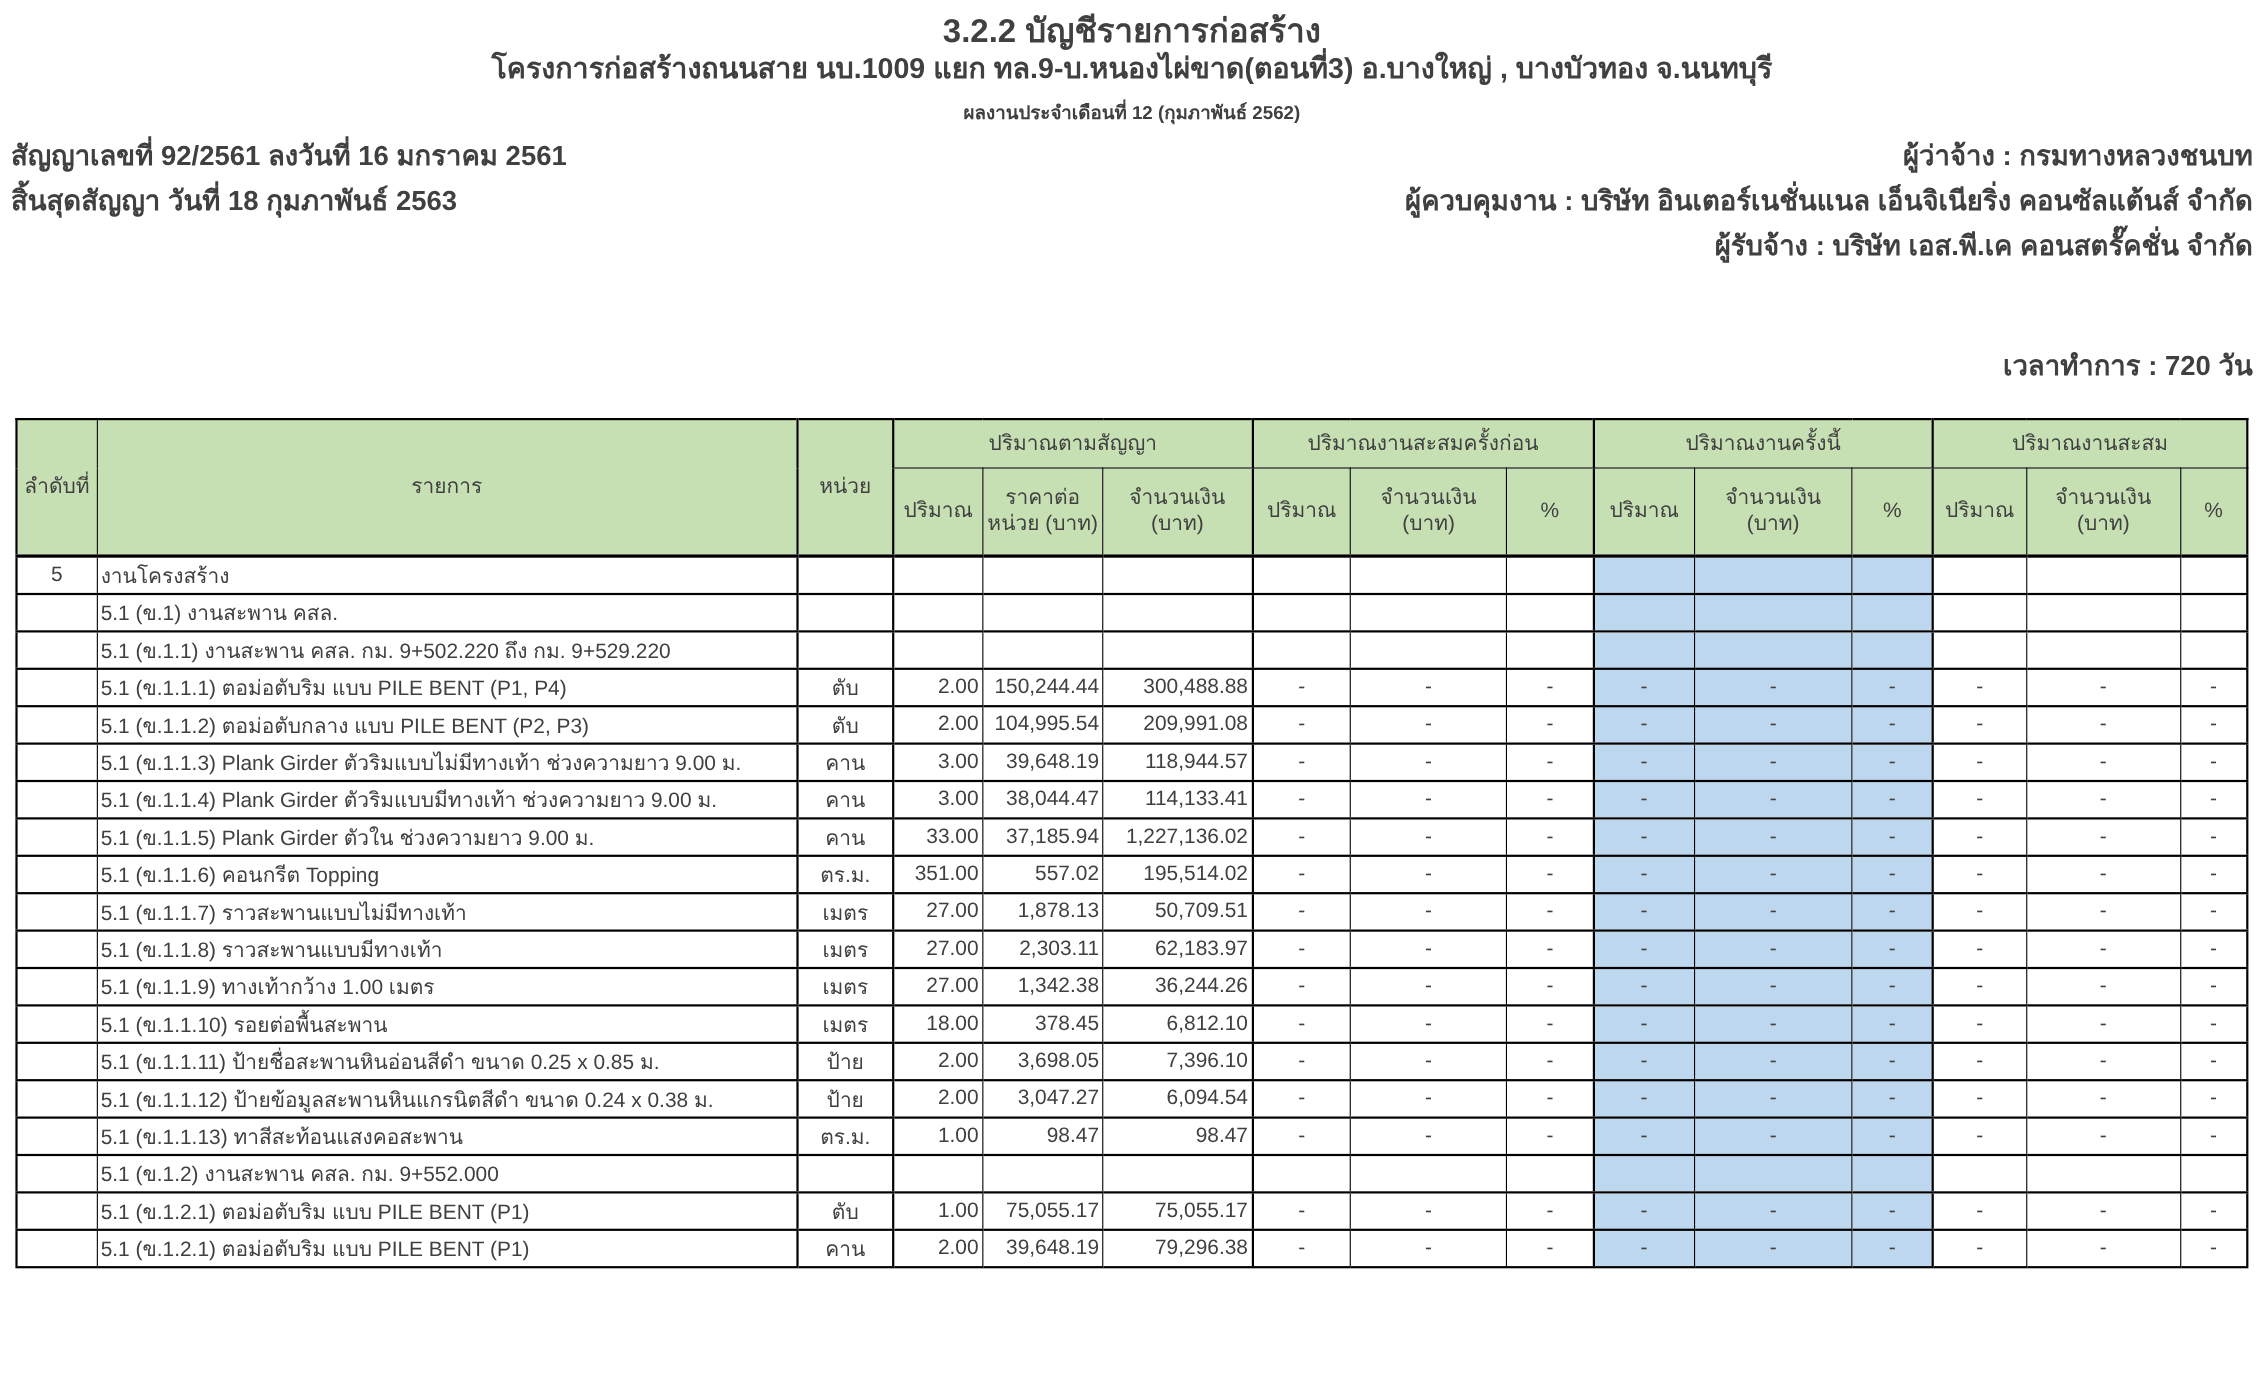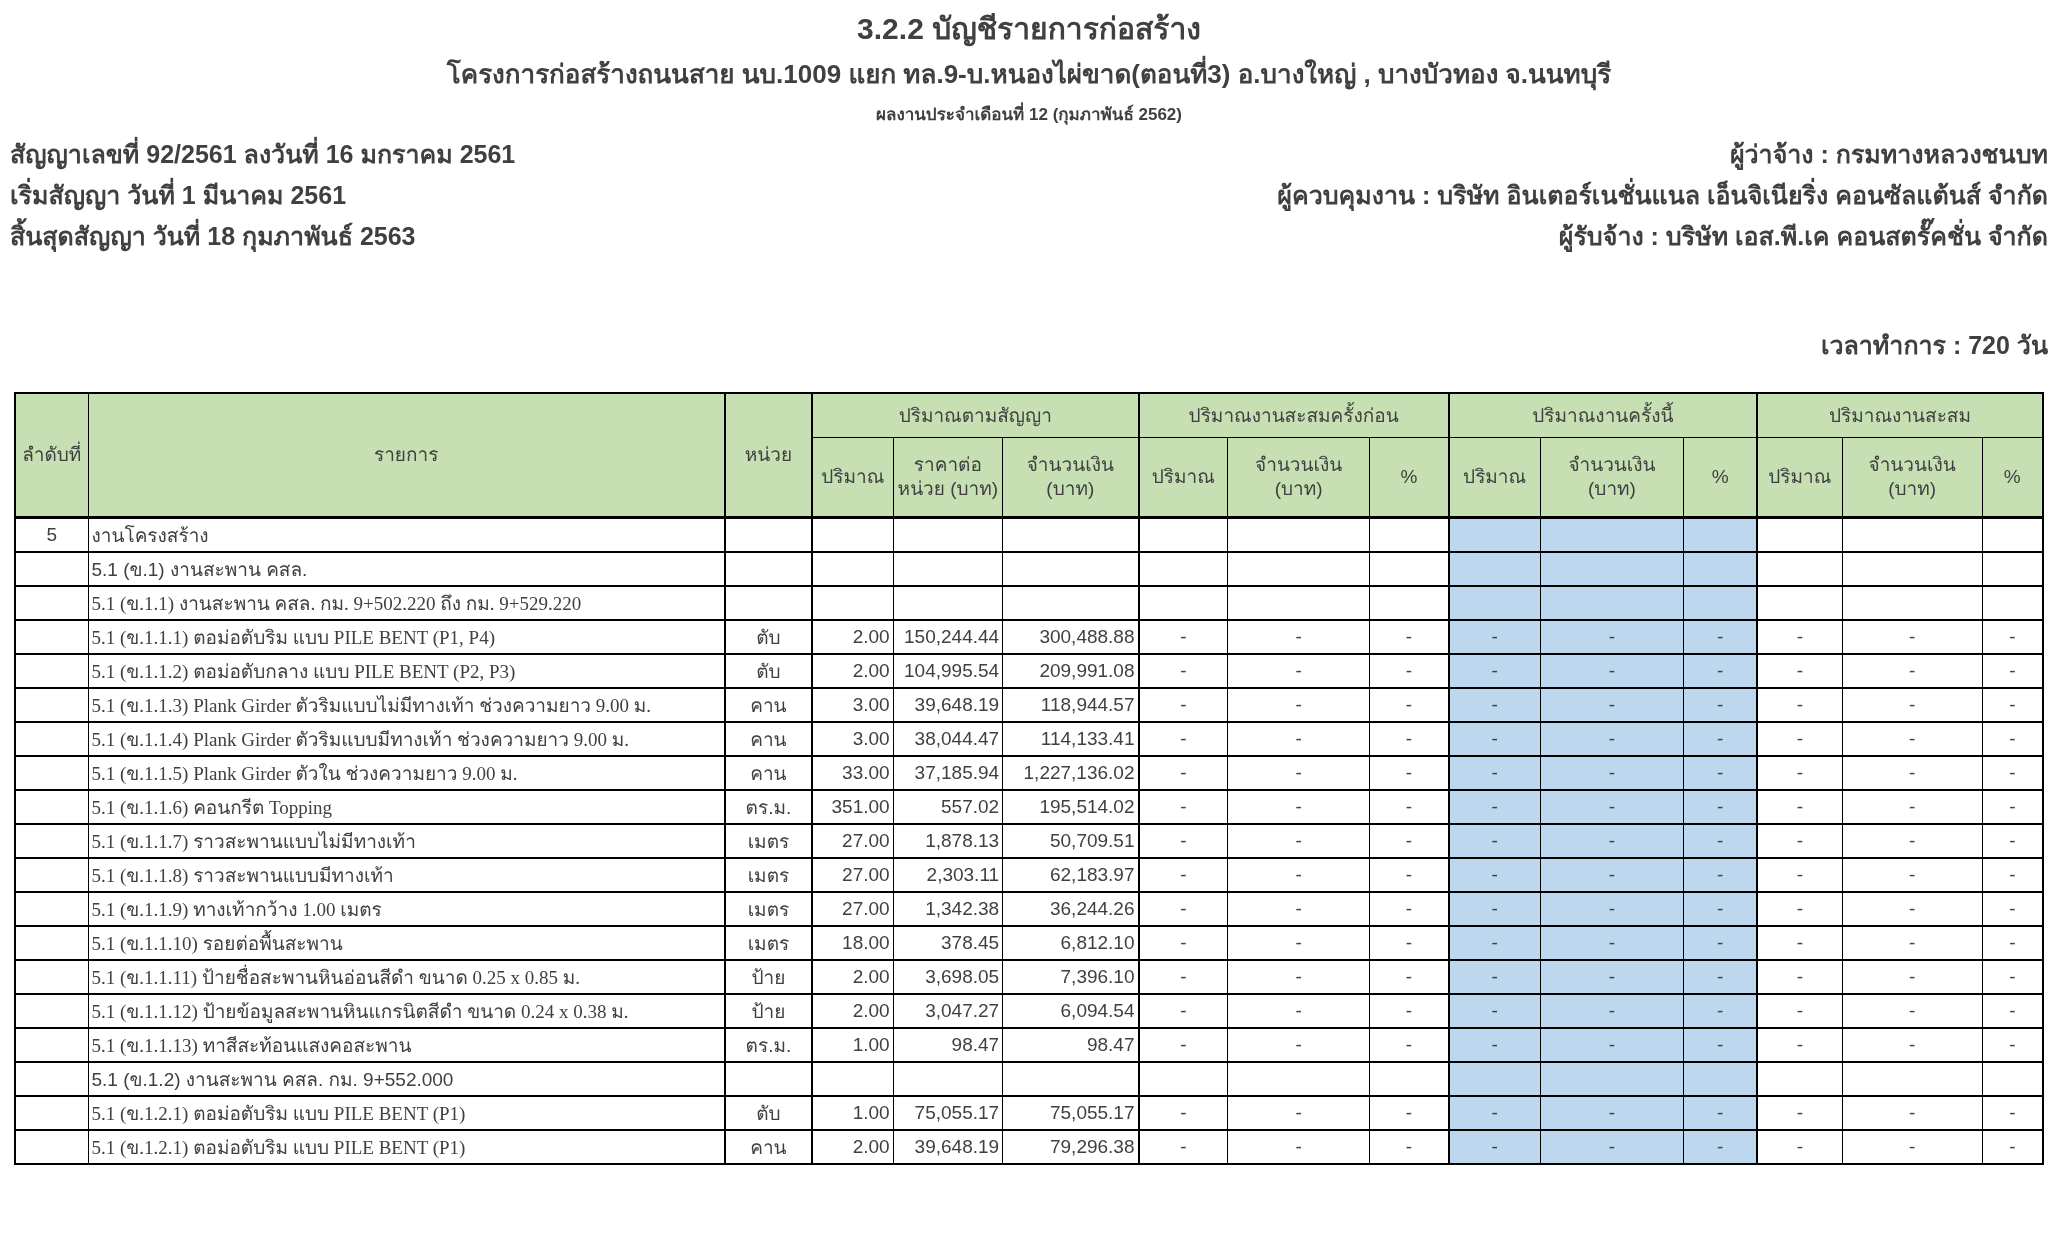--- a/index.html
+++ b/index.html
@@ -11,21 +11,21 @@
     color:#404040;
     overflow:hidden;
     box-sizing:border-box;
   }
   .doc-title{
     text-align:center;font-size:30px;font-weight:bold;
     padding-top:12px;line-height:34px;
   }
   .doc-project{
     text-align:center;font-size:26px;font-weight:bold;
-    margin-top:12px;line-height:32px;
+    margin-top:0;line-height:32px;
   }
   .doc-period{
     text-align:center;font-size:17px;font-weight:bold;
     margin-top:10px;line-height:30px;
   }
   .info{
     display:flex;justify-content:space-between;
     margin-top:4px;padding:0 10px;
     font-size:25px;font-weight:bold;
   }
@@ -56,35 +56,34 @@
   .boq tbody tr:first-child td{border-top-width:3px;}
   .gl{border-left-width:2px !important;}
   .boq{border:2px solid #000;}
   .c-no{text-align:center;}
   .c-unit{text-align:center;margin-left:44px;}
   .c-num{text-align:right;padding-right:8px;}
   .c-dash{text-align:center;}
   .cur{background:var(--current-bg,#bdd7ee);}
   .ind0{padding-left:6px;}
   .ind1{padding-left:14px;}
-  .ind2{padding-left:80px;font-family:Liberation Serif, serif;}
+  .ind2{padding-left:80px;}
 </style>
 </head>
 <body>
 
 <div class="page">
 
   <div class="doc-title">3.2.2 บัญชีรายการก่อสร้าง</div>
   <div class="doc-project">โครงการก่อสร้างถนนสาย นบ.1009 แยก ทล.9-บ.หนองไผ่ขาด(ตอนที่3) อ.บางใหญ่ , บางบัวทอง จ.นนทบุรี</div>
   <div class="doc-period">ผลงานประจำเดือนที่ 12 (กุมภาพันธ์ 2562)</div>
 
   <div class="info">
     <div class="info-left">
       <div>สัญญาเลขที่ 92/2561 ลงวันที่ 16 มกราคม 2561</div>
-      <div>เริ่มสัญญา  วันที่ 1 มีนาคม 2561</div>
       <div>สิ้นสุดสัญญา  วันที่ 18 กุมภาพันธ์ 2563</div>
     </div>
     <div class="info-right">
       <div>ผู้ว่าจ้าง : กรมทางหลวงชนบท</div>
       <div>ผู้ควบคุมงาน : บริษัท อินเตอร์เนชั่นแนล เอ็นจิเนียริ่ง คอนซัลแต้นส์ จำกัด</div>
       <div>ผู้รับจ้าง : บริษัท เอส.พี.เค คอนสตรั๊คชั่น จำกัด</div>
       <div class="line-duration">เวลาทำการ : 720 วัน</div>
     </div>
   </div>
 

